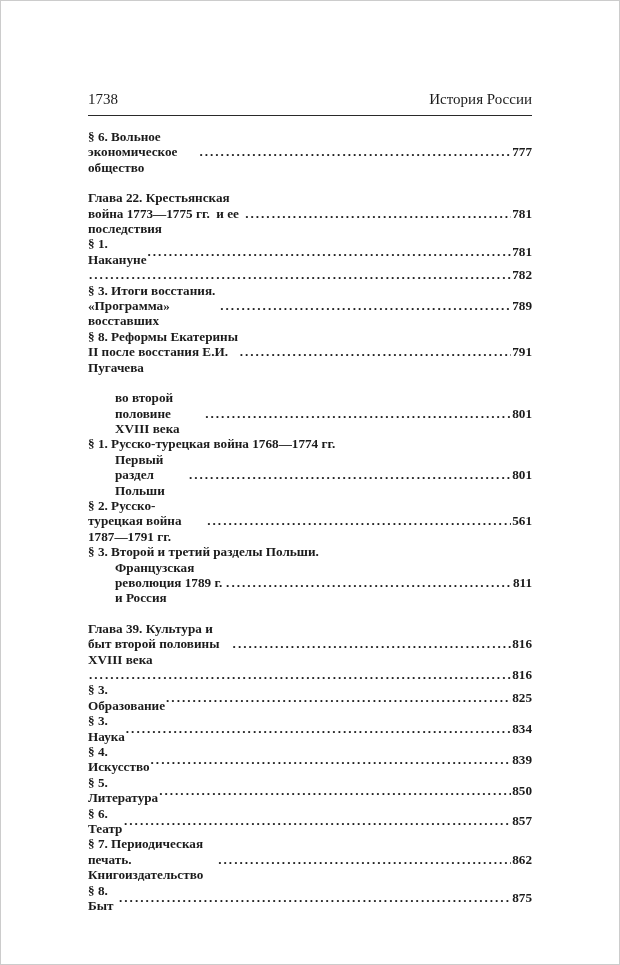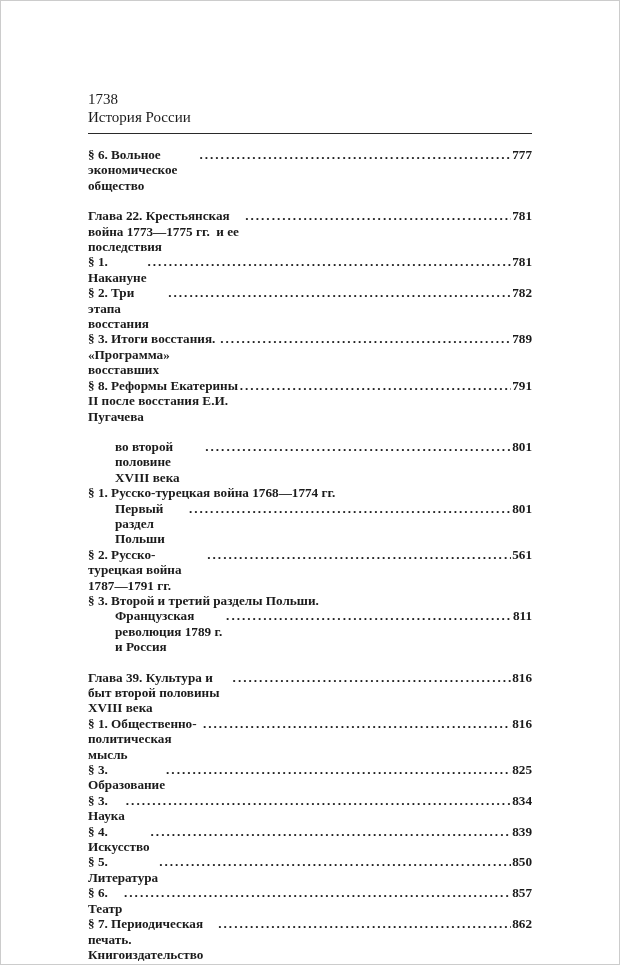--- a/index.html
+++ b/index.html
@@ -26,39 +26,38 @@
     left: 88px;
     top: 90px;
     width: 444px;
   }
   .header {
     display: flex;
     justify-content: space-between;
     align-items: baseline;
     font-size: 15px;
     line-height: 18px;
-    flex-direction: column;
   }
   .running-title {
   }
   .rule {
     border-top: 1.4px solid #2a2a2a;
     margin-top: 7px;
   }
   .toc {
     margin-top: 13px;
     font-weight: bold;
     font-size: 13.2px;
   }
   .block {
     margin-bottom: 15px;
   }
   .line {
     display: flex;
-    align-items: flex-start;
+    align-items: center;
     line-height: 15.4px;
   }
   .line .text {
     white-space: pre-wrap;
   }
   .line.indent .text {
     padding-left: 27px;
   }
   .dots {
     flex: 1 1 auto;
@@ -99,21 +98,20 @@
           <span class="text">Глава 22. Крестьянская война 1773—1775 гг.  и ее последствия</span>
           <span class="dots"></span>
           <span class="page-num">781</span>
         </div>
         <div class="line">
           <span class="text">§ 1. Накануне</span>
           <span class="dots"></span>
           <span class="page-num">781</span>
         </div>
         <div class="line">
-          <span class="text">§ 2. Три этапа восстания</span>
           <span class="dots"></span>
           <span class="page-num">782</span>
         </div>
         <div class="line">
           <span class="text">§ 3. Итоги восстания. «Программа» восставших</span>
           <span class="dots"></span>
           <span class="page-num">789</span>
         </div>
         <div class="line">
           <span class="text">§ 8. Реформы Екатерины II после восстания Е.И. Пугачева</span>
@@ -149,21 +147,20 @@
           <span class="page-num">811</span>
         </div>
       </div>
       <div class="block">
         <div class="line">
           <span class="text">Глава 39. Культура и быт второй половины XVIII века</span>
           <span class="dots"></span>
           <span class="page-num">816</span>
         </div>
         <div class="line">
-          <span class="text">§ 1. Общественно-политическая мысль</span>
           <span class="dots"></span>
           <span class="page-num">816</span>
         </div>
         <div class="line">
           <span class="text">§ 3. Образование</span>
           <span class="dots"></span>
           <span class="page-num">825</span>
         </div>
         <div class="line">
           <span class="text">§ 3. Наука</span>

